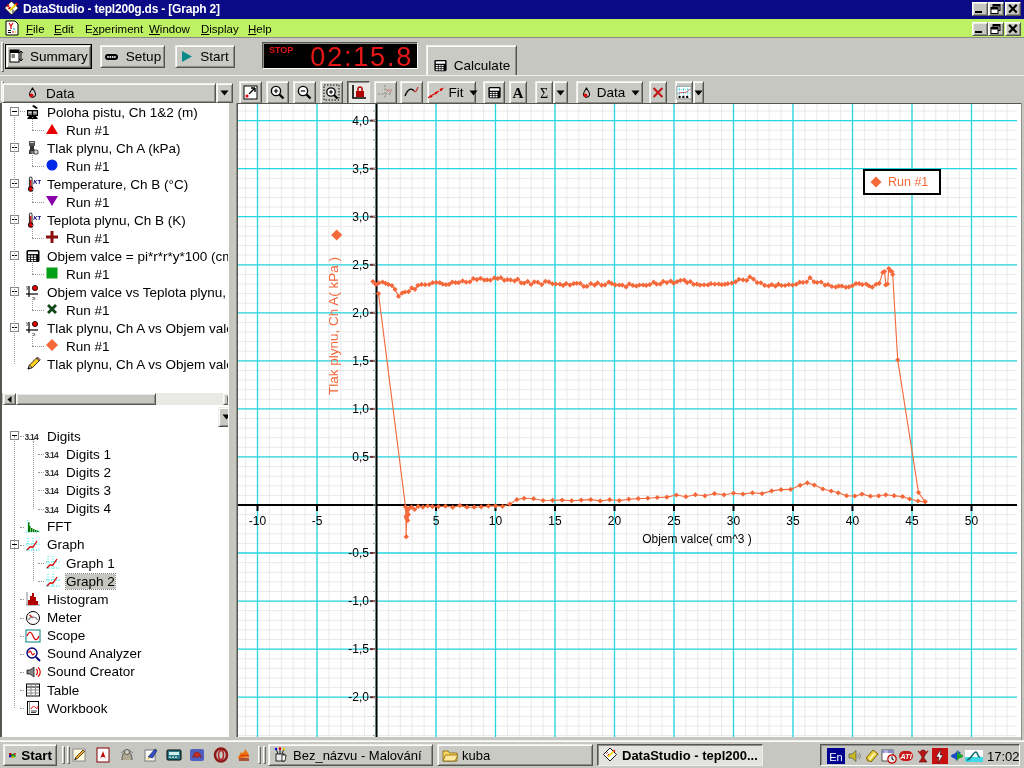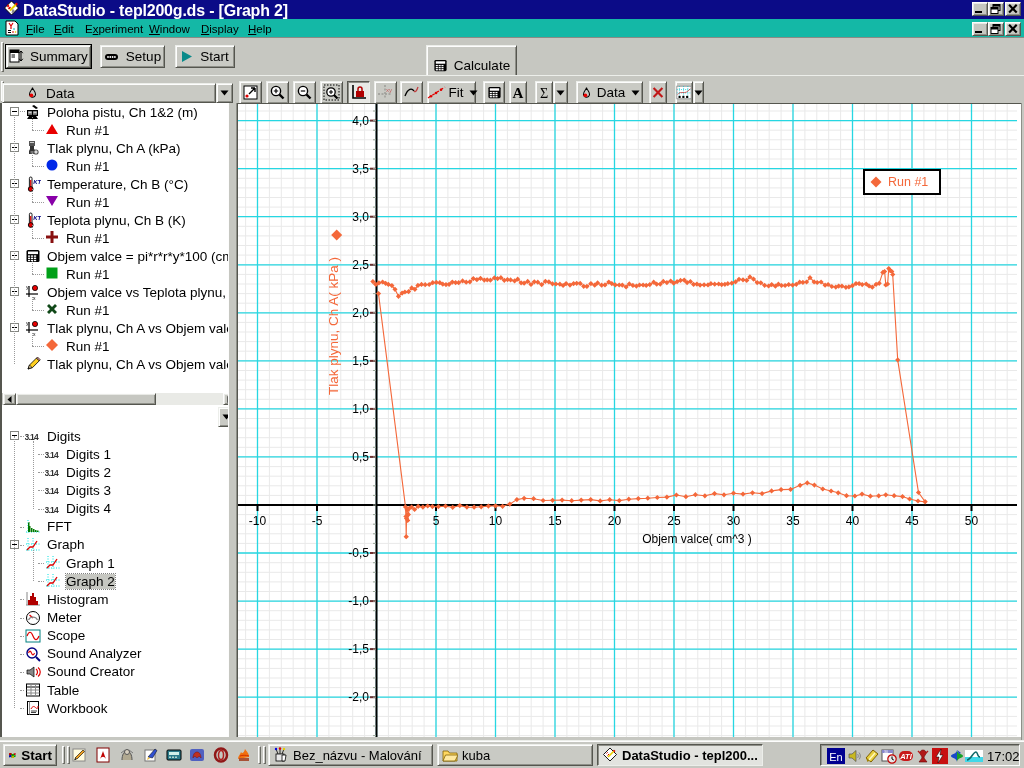--- a/index.html
+++ b/index.html
@@ -1,24 +1,24 @@
 <!DOCTYPE html>
 <html><head><meta charset="utf-8"><style>
 *{margin:0;padding:0;box-sizing:border-box}
 html,body{width:1024px;height:768px;overflow:hidden;font-family:"Liberation Sans",sans-serif;background:#c6c7c1}
 #screen{position:relative;width:1024px;height:768px}
 .abs{position:absolute}
 .raised2{background:#c6c7c1;border:1px solid;border-color:#fdfdfd #55564f #55564f #fdfdfd;box-shadow:inset 1px 1px 0 #e9eae6, inset -1px -1px 0 #90918a}
 .sunken{border:1px solid;border-color:#55564f #fdfdfd #fdfdfd #55564f;box-shadow:inset 1px 1px 0 #90918a}
 
-#title{left:0;top:0;width:1024px;height:33px;background:#0b0b87;color:#fff;font-weight:bold;font-size:16px;letter-spacing:-0.2px}
+#title{left:0;top:0;width:1024px;height:33px;background:#0b0b87;color:#fff;font-weight:bold;font-size:12px;letter-spacing:-0.2px}
 #title .txt{position:absolute;left:23px;top:2px}
 .winbtn{position:absolute;width:16px;height:14px;top:2px;background:#c6c7c1;border:1px solid;border-color:#fdfdfd #55564f #55564f #fdfdfd;box-shadow:inset 1px 1px 0 #e9eae6, inset -1px -1px 0 #90918a;font-size:9px;text-align:center;color:#000}
 
-#menubar{left:0;top:19px;width:1024px;height:19px;background:#14b8a6;border-bottom:1px solid #8a8b85;font-size:11.5px}
+#menubar{left:0;top:19px;width:1024px;height:19px;background:#bef264;border-bottom:1px solid #8a8b85;font-size:11.5px}
 .mitem{position:absolute;top:2px;color:#000}
 .mitem u{text-decoration:underline}
 
 #tb1{left:0;top:39px;width:1024px;height:36px;background:#c6c7c1}
 .tbtn{position:absolute;background:#c9cac4;border:1px solid;border-color:#eceeea #55564f #55564f #eceeea;box-shadow:inset 1px 1px 0 #fdfdfd, inset -1px -1px 0 #8e8f88;font-size:13.5px;color:#000;display:flex;align-items:center;justify-content:center;gap:6px}
 
 #row2{left:0;top:75px;width:1024px;height:28px;background:#c6c7c1;border-top:1px solid #eceeea}
 .gbtn{position:absolute;top:5px;height:23px;background:#c9cac4;border:1px solid;border-color:#eceeea #55564f #55564f #eceeea;box-shadow:inset 1px 1px 0 #fdfdfd, inset -1px -1px 0 #8e8f88;display:flex;align-items:center;justify-content:center}
 
 #lpanel{left:0;top:103px;width:237px;height:637px;background:#fff;border-left:2px solid #55564f;overflow:hidden}
@@ -116,20 +116,24 @@
           <circle cx="10.9" cy="5" r="0.9" fill="#fff"></circle>
         </svg>
         <span>Setup</span>
       </div>
 <div class="tbtn" style="left:175px;top:6px;width:60px;height:23px">
         <svg width="13" height="13" viewBox="0 0 13 13">
           <path d="M1 1l10 5.5L1 12Z" fill="#0a8a8a"></path>
         </svg>
         <span>Start</span>
       </div>
+<div class="abs sunken" style="left:262px;top:3px;width:156px;height:27px;background:#000">
+  <span class="abs" style="left:6px;top:2px;font-size:9px;font-weight:bold;color:#e01414">STOP</span>
+  <span class="abs" style="right:4px;top:-1px;font-size:27px;color:#e51717;letter-spacing:1.8px">02:15.8</span>
+</div>
 <div class="tbtn" style="left:426px;top:6px;width:91px;height:41px">
         <svg width="15" height="15" viewBox="0 0 16 16">
           <rect x="1.5" y="2" width="13" height="12" rx="1.5" fill="#000"></rect>
           <rect x="3" y="3.5" width="10" height="2.6" fill="#fff"></rect>
           <g fill="#fff">
             <rect x="3" y="7.4" width="2.2" height="1.4"></rect>
             <rect x="6" y="7.4" width="2.2" height="1.4"></rect>
             <rect x="9" y="7.4" width="2.2" height="1.4"></rect>
             <rect x="3" y="9.6" width="2.2" height="1.4"></rect>
             <rect x="6" y="9.6" width="2.2" height="1.4"></rect>

